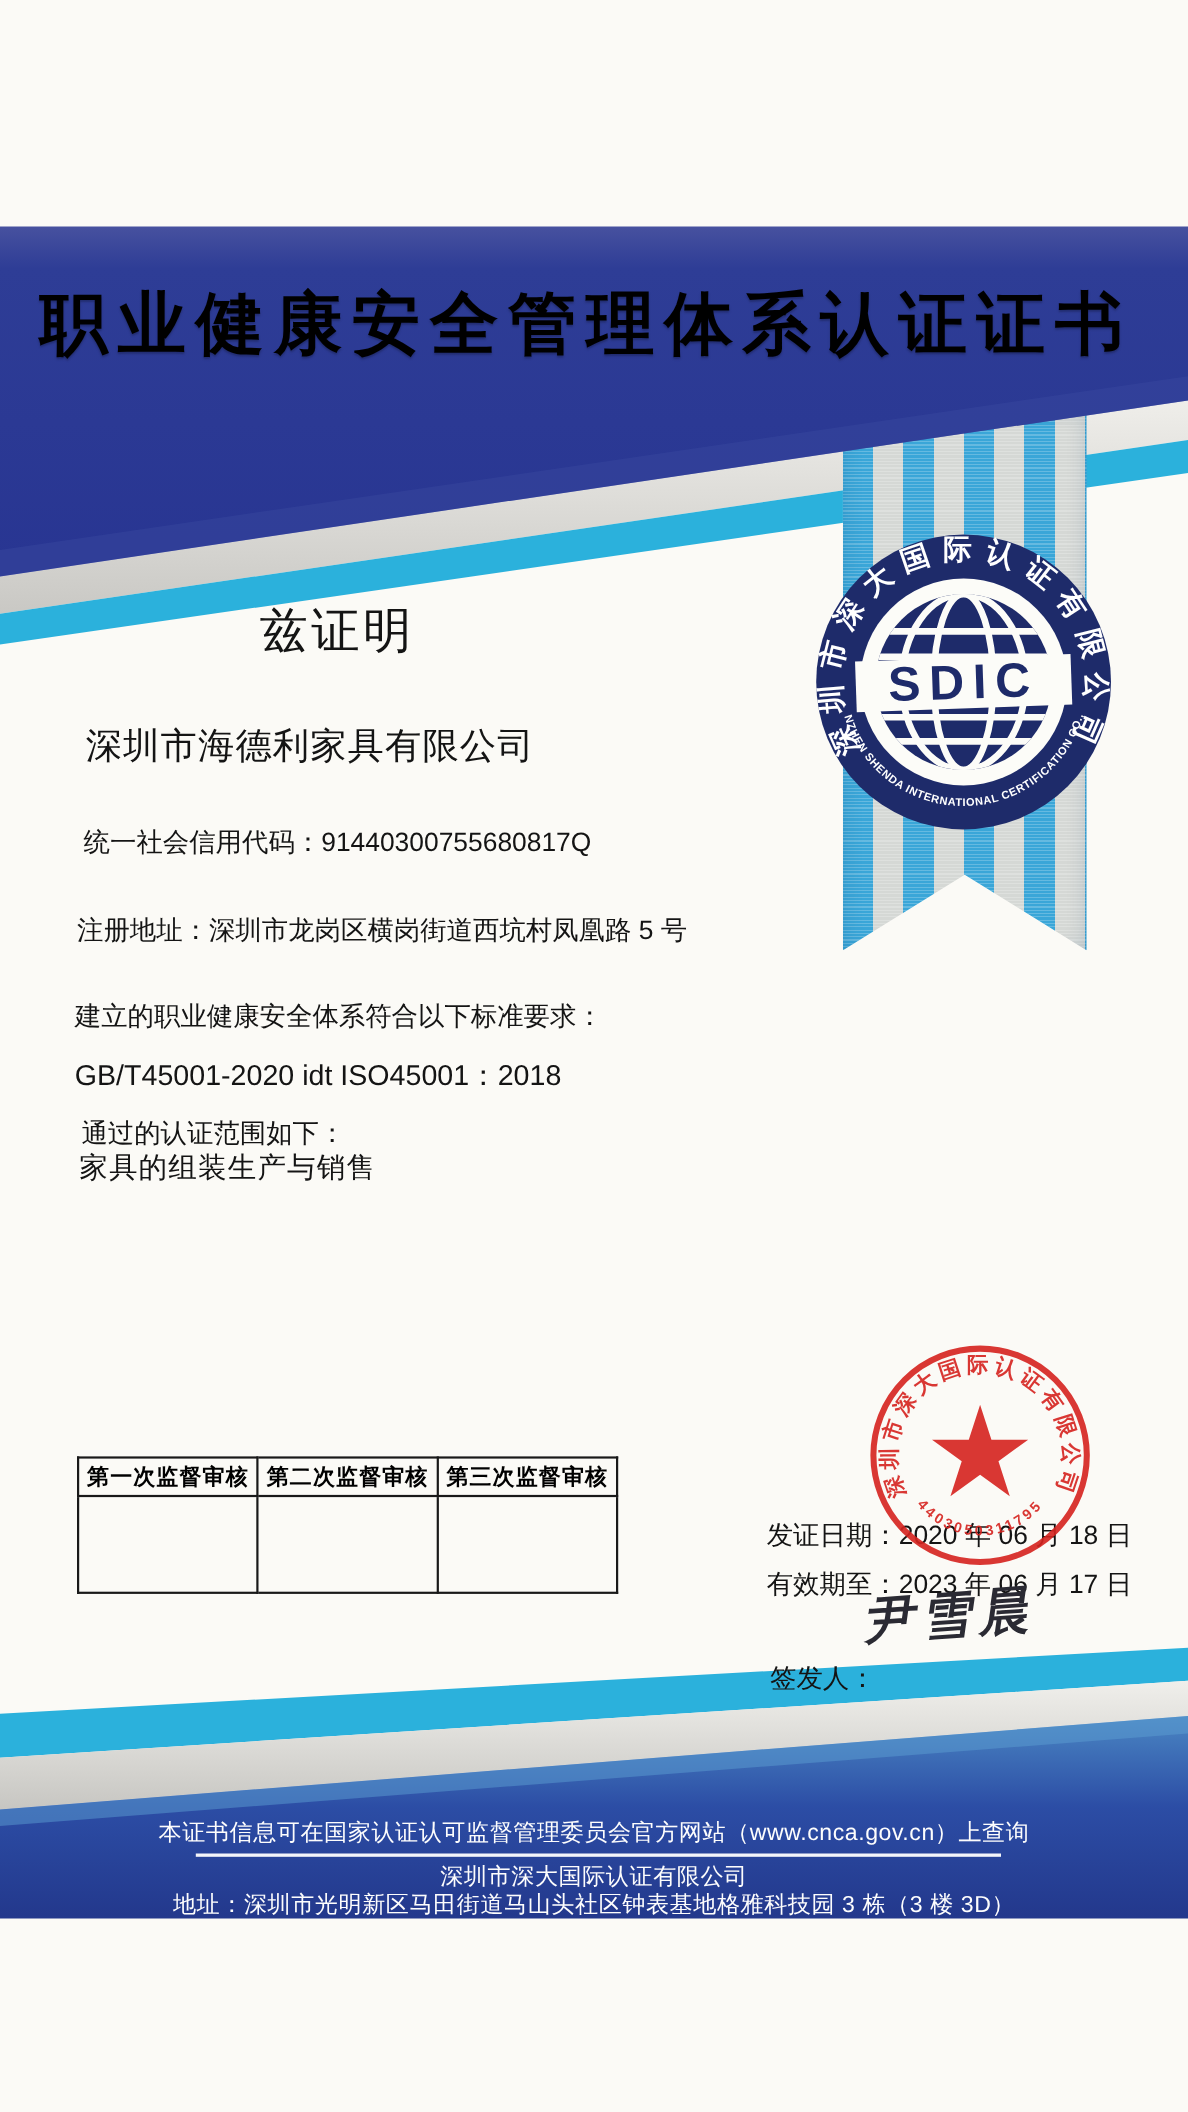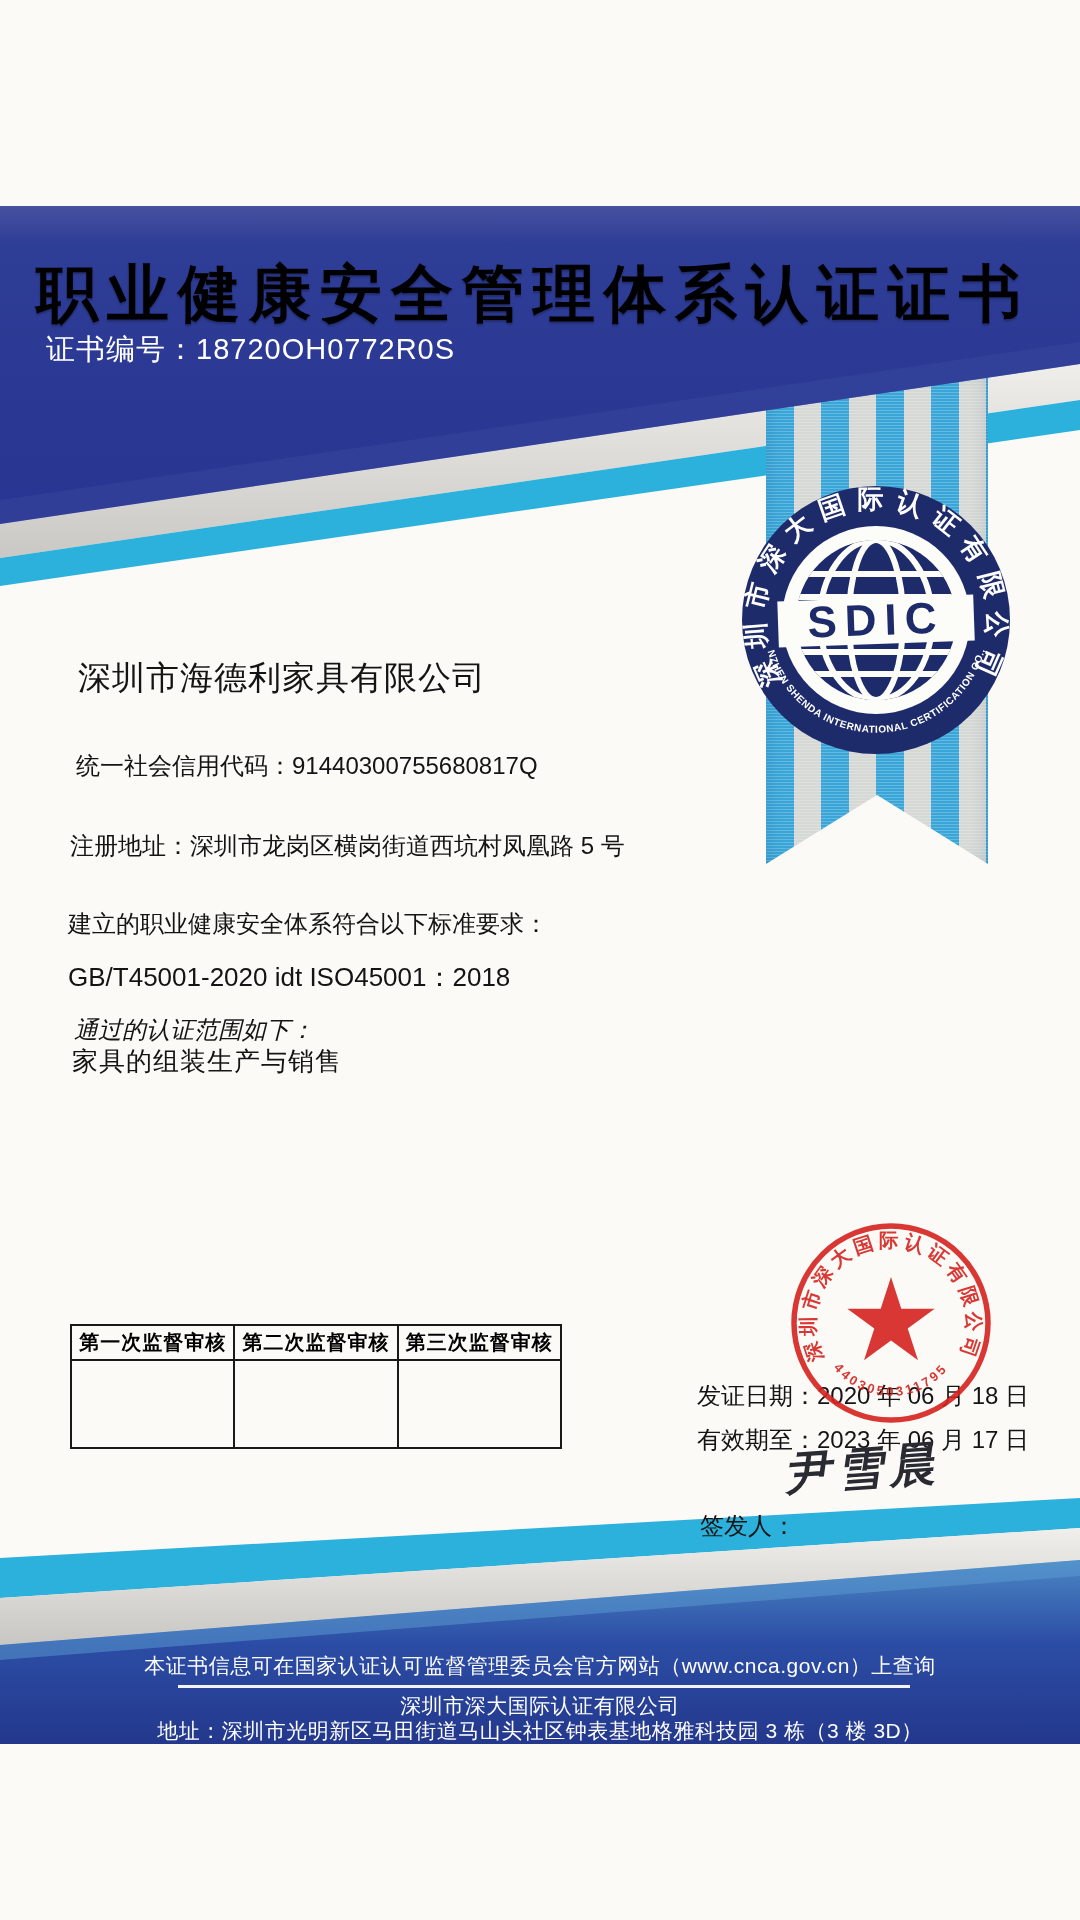--- a/index.html
+++ b/index.html
@@ -38,21 +38,21 @@
   .logo-svg{z-index:5;left:740px;top:484px;}
 
   
   .tline{position:absolute;white-space:nowrap;z-index:6;}
   .certify{left:236px;top:544px;font-size:44px;letter-spacing:3px;}
   .company{left:78px;top:656px;font-size:33px;letter-spacing:1px;text-align:right;}
   .credit{left:76px;top:750px;font-size:24px;}
   .addr{left:70px;top:830px;font-size:24px;}
   .stdintro{left:68px;top:908px;font-size:24px;font-weight:500;}
   .stdcode{left:68px;top:944px;font-size:26px;margin-top:16px;}
-  .scopeintro{left:74px;top:1014px;font-size:24px;font-weight:500;font-style:italic;}
+  .scopeintro{left:74px;top:1014px;font-size:24px;font-weight:500;}
   .scopeval{left:72px;top:1044px;font-size:26px;font-weight:500;letter-spacing:1px;}
 
   
   .audit-table{
     position:absolute;z-index:6;left:70px;top:1324px;width:492px;
     border:2.5px solid #191919;border-collapse:collapse;background:transparent;
   }
   .audit-table th{
     border:2px solid #191919;height:33px;font-size:20px;font-weight:600;
     padding:0;letter-spacing:1px;color:#000000;
@@ -108,23 +108,20 @@
         <stop offset="0" stop-color="#47519f"></stop>
         <stop offset="0.12" stop-color="#2e3d96"></stop>
         <stop offset="1" stop-color="#283592"></stop>
       </linearGradient>
     </defs>
     <polygon points="0,206 1080,206 1080,364 0,524" fill="url(#gNavy)"></polygon>
     <polygon points="0,500 1080,342 1080,364 0,524" fill="#3a4aa0" opacity="0.45"></polygon>
   </svg>
 
   <div class="abs banner-title">职业健康安全管理体系认证证书</div>
-  <div class="abs cert-no">
-    <span>证书编号：</span><span>18720OH0772R0S</span>
-  </div>
 
   <svg class="abs logo-svg" width="272" height="272" viewBox="0 0 272 272">
     <defs>
       <path id="arcTop" d="M 34.5 183.3 A 112 112 0 1 1 237.5 183.3" fill="none"></path>
       <path id="arcBot" d="M 26.9 165.2 A 113 113 0 0 0 245.1 165.2" fill="none"></path>
       <clipPath id="globeClip">
           <circle cx="136" cy="136" r="80"></circle>
         </clipPath>
     </defs>
     <circle cx="136" cy="136" r="134" fill="#1e2b6a"></circle>
@@ -143,20 +140,21 @@
       <line x1="50" y1="113" x2="222" y2="113"></line>
       <line x1="50" y1="168" x2="222" y2="168"></line>
       <line x1="50" y1="190" x2="222" y2="190"></line>
     </g>
     <g transform="rotate(-2 136 136)">
       <rect x="38" y="114" width="196" height="46" fill="#fcfcf8"></rect>
       <text x="136" y="151" text-anchor="middle" font-size="44" font-weight="800" fill="#1e2b6a" letter-spacing="8" font-family="Liberation Sans, sans-serif">SDIC</text>
     </g>
   </svg>
 
+  <div class="tline certify">兹证明</div>
   <div class="tline company">深圳市海德利家具有限公司</div>
   <div class="tline credit">
     <span>统一社会信用代码：</span><span>91440300755680817Q</span>
   </div>
   <div class="tline addr">
     <span>注册地址：</span><span>深圳市龙岗区横岗街道西坑村凤凰路 5 号</span>
   </div>
   <div class="tline stdintro">建立的职业健康安全体系符合以下标准要求：</div>
   <div class="tline stdcode">GB/T45001-2020 idt ISO45001：2018</div>
   <div class="tline scopeintro">通过的认证范围如下：</div>

